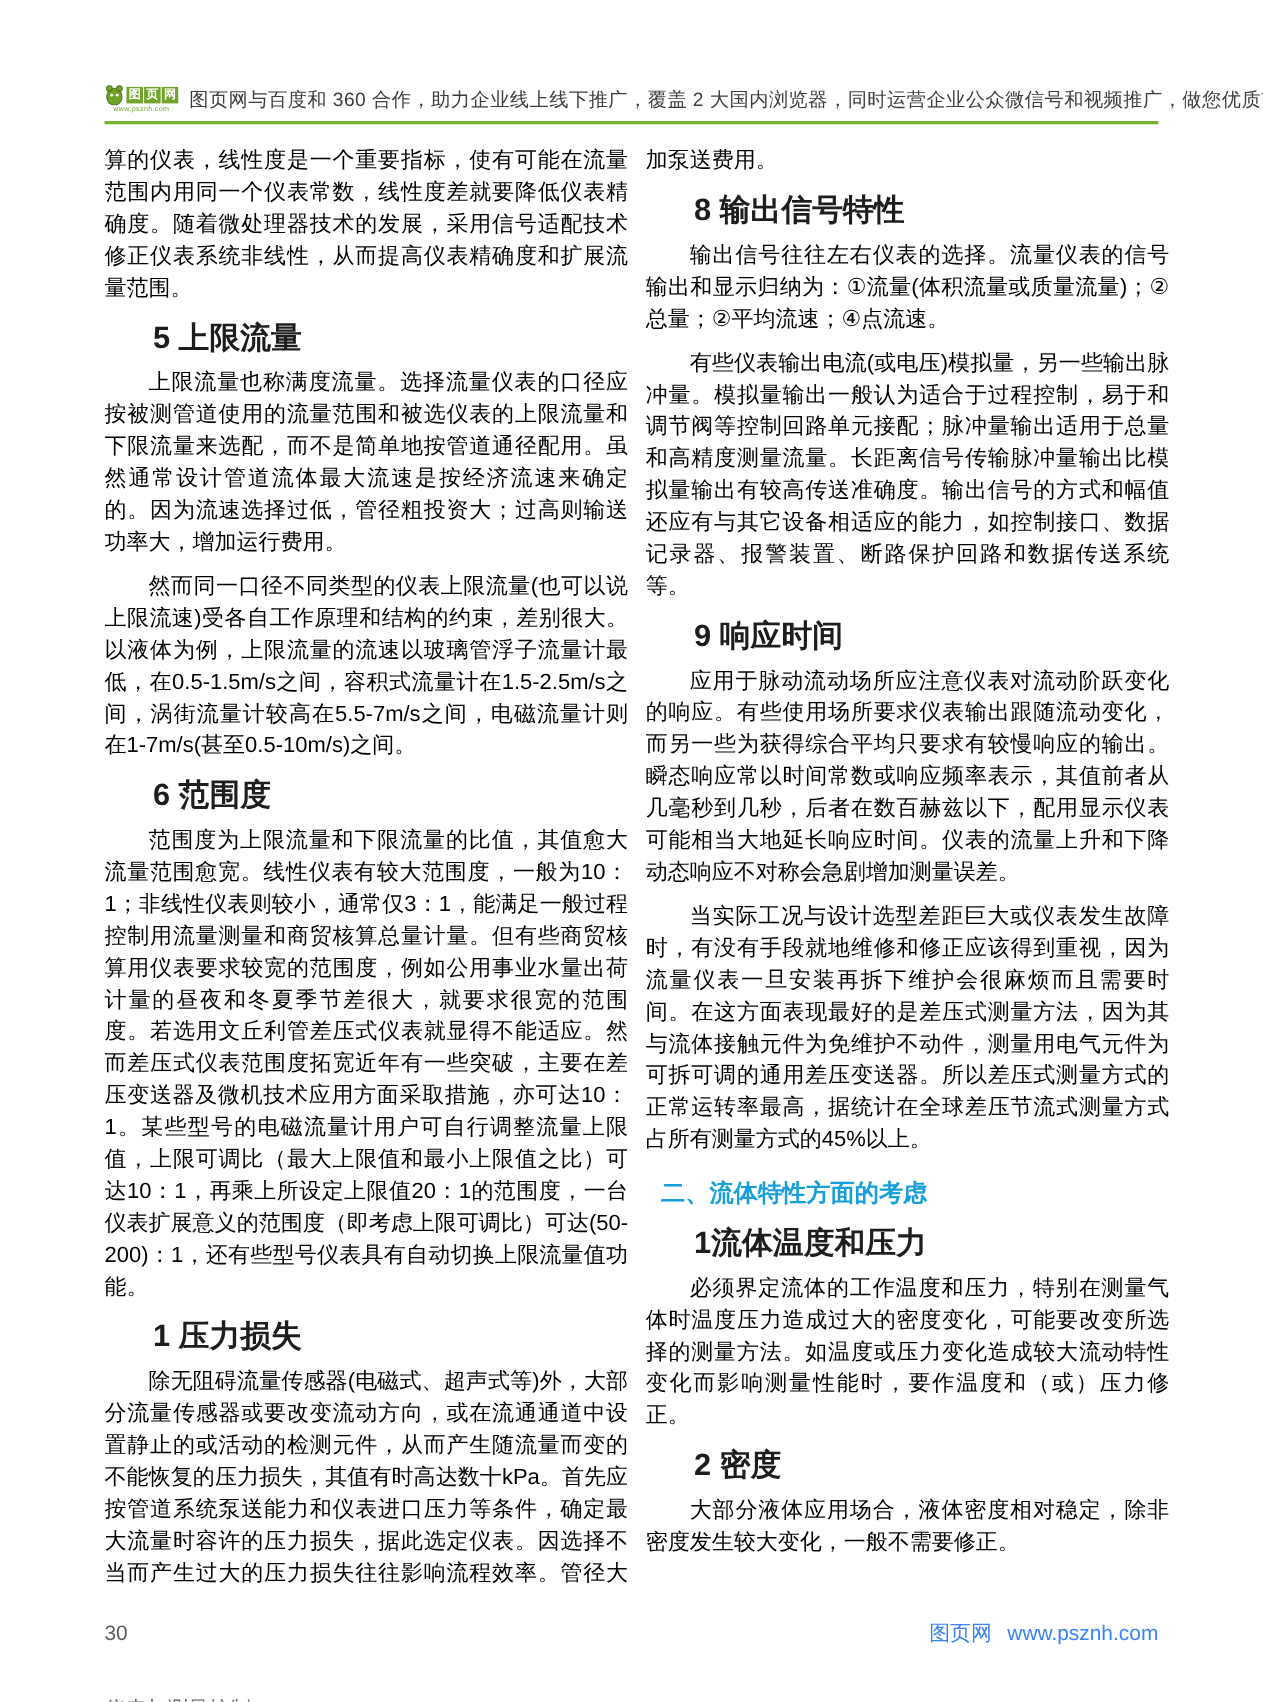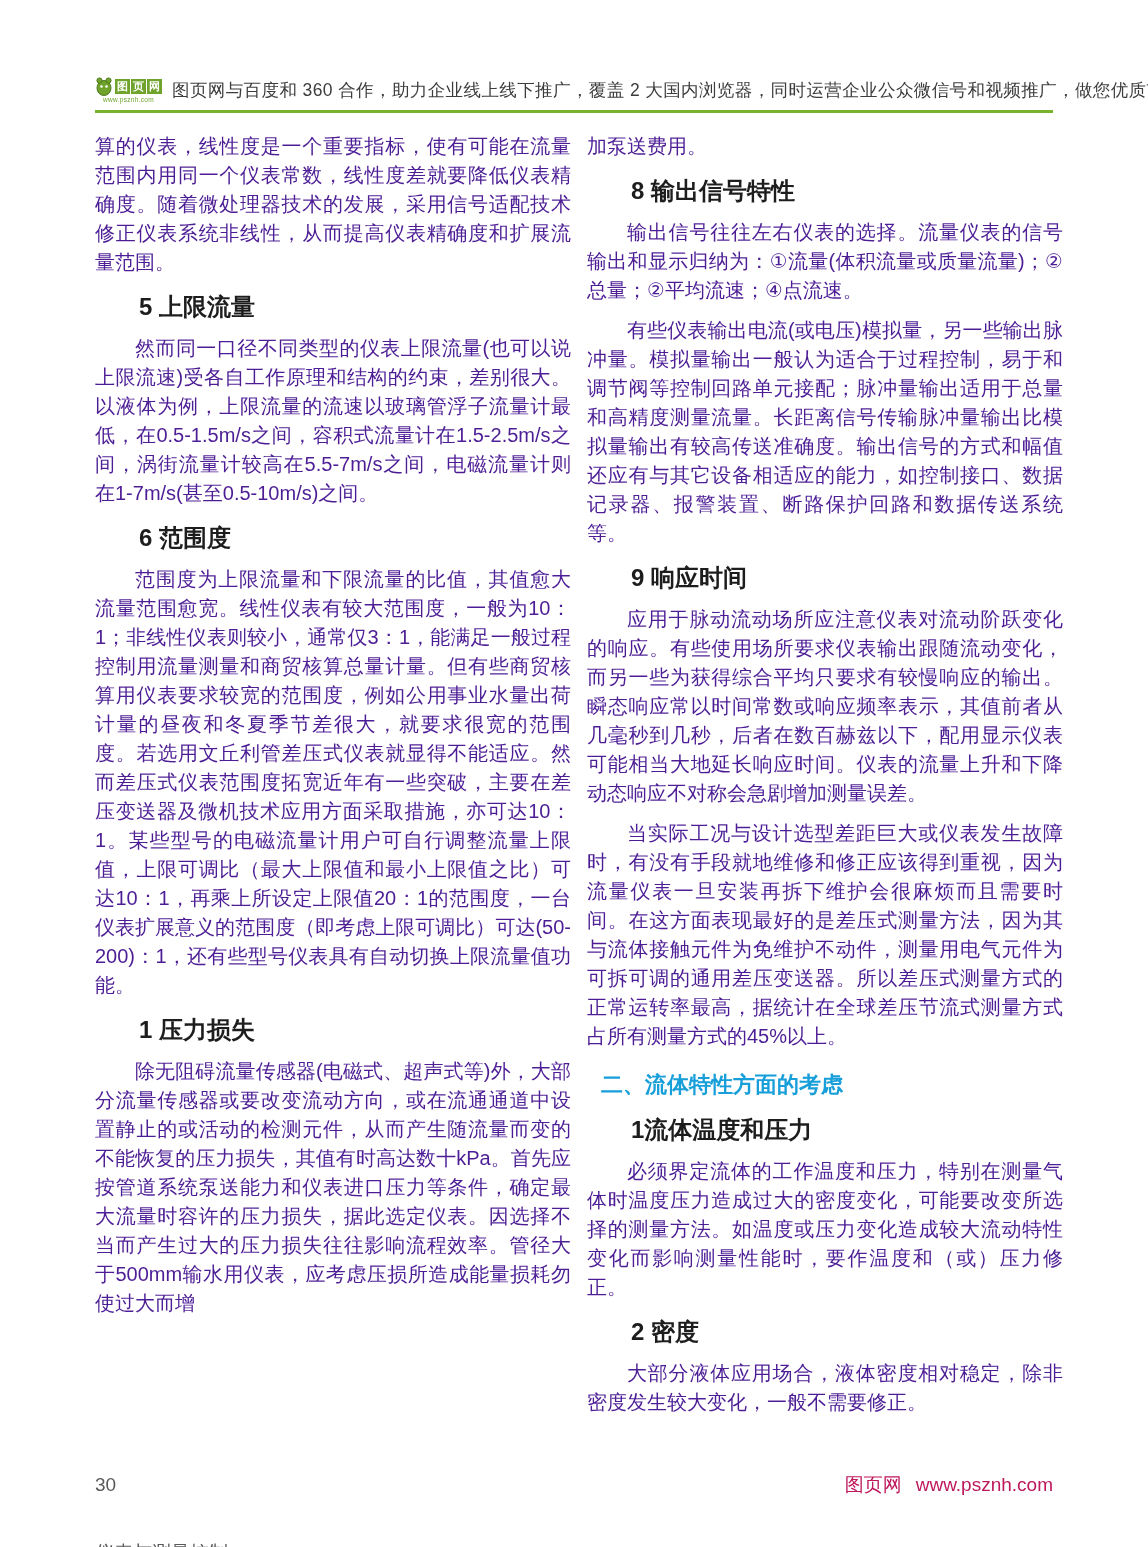--- a/index.html
+++ b/index.html
@@ -68,30 +68,30 @@
     top:132px;left:95px;width:968px;height:1310px;
     display:flex;
     gap:16px;
     overflow:hidden;
   }
   .col{width:476px;flex:0 0 476px;}
   .para{
     margin:0 0 11px 0;
     font-size:20px;
     line-height:29px;
-    color:#4c1d95;
+    color:#000000;
     text-align:justify;
     text-justify:inter-ideograph;
     text-indent:2em;
   }
   .para.no-indent{text-indent:0;}
   .num-heading{
     margin:15px 0 12px 0;
     padding-left:44px;
-    font-size:24px;
+    font-size:28px;
     line-height:30px;
     font-weight:bold;
     color:#1d1d1d;
   }
   .section-heading{
     margin:19px 0 11px 14px;
     font-size:22px;
     line-height:30px;
     font-weight:bold;
     color:#189fd9;
@@ -100,21 +100,21 @@
   .footer{
     position:absolute;
     top:1472px;left:95px;width:958px;
     display:flex;
     justify-content:space-between;
     align-items:baseline;
     font-size:19px;
     color:#595959;
   }
   .footer-left{display:flex;gap:44px;align-items:baseline;flex-direction:column;}
-  .footer-right{display:flex;gap:14px;align-items:baseline;color:#be185d;}
+  .footer-right{display:flex;gap:14px;align-items:baseline;color:#3b82f6;}
 </style>
 </head>
 <body>
 
 <div class="page">
 
   <div class="banner">
     <div class="banner-row">
       <div class="logo">
         <div class="logo-top">
@@ -136,20 +136,21 @@
       <div class="banner-text">图页网与百度和 360 合作，助力企业线上线下推广，覆盖 2 大国内浏览器，同时运营企业公众微信号和视频推广，做您优质市场部。</div>
     </div>
     <div class="green-rule"></div>
   </div>
 
   <div class="columns">
 
     <div class="col">
       <p class="para no-indent">算的仪表，线性度是一个重要指标，使有可能在流量范围内用同一个仪表常数，线性度差就要降低仪表精确度。随着微处理器技术的发展，采用信号适配技术修正仪表系统非线性，从而提高仪表精确度和扩展流量范围。</p>
       <div class="num-heading">5 上限流量</div>
+      <p class="para">上限流量也称满度流量。选择流量仪表的口径应按被测管道使用的流量范围和被选仪表的上限流量和下限流量来选配，而不是简单地按管道通径配用。虽然通常设计管道流体最大流速是按经济流速来确定的。因为流速选择过低，管径粗投资大；过高则输送功率大，增加运行费用。</p>
       <p class="para">然而同一口径不同类型的仪表上限流量(也可以说上限流速)受各自工作原理和结构的约束，差别很大。以液体为例，上限流量的流速以玻璃管浮子流量计最低，在0.5-1.5m/s之间，容积式流量计在1.5-2.5m/s之间，涡街流量计较高在5.5-7m/s之间，电磁流量计则在1-7m/s(甚至0.5-10m/s)之间。</p>
       <div class="num-heading">6 范围度</div>
       <p class="para">范围度为上限流量和下限流量的比值，其值愈大流量范围愈宽。线性仪表有较大范围度，一般为10：1；非线性仪表则较小，通常仅3：1，能满足一般过程控制用流量测量和商贸核算总量计量。但有些商贸核算用仪表要求较宽的范围度，例如公用事业水量出荷计量的昼夜和冬夏季节差很大，就要求很宽的范围度。若选用文丘利管差压式仪表就显得不能适应。然而差压式仪表范围度拓宽近年有一些突破，主要在差压变送器及微机技术应用方面采取措施，亦可达10：1。某些型号的电磁流量计用户可自行调整流量上限值，上限可调比（最大上限值和最小上限值之比）可达10：1，再乘上所设定上限值20：1的范围度，一台仪表扩展意义的范围度（即考虑上限可调比）可达(50-200)：1，还有些型号仪表具有自动切换上限流量值功能。</p>
       <div class="num-heading">1 压力损失</div>
       <p class="para">除无阻碍流量传感器(电磁式、超声式等)外，大部分流量传感器或要改变流动方向，或在流通通道中设置静止的或活动的检测元件，从而产生随流量而变的不能恢复的压力损失，其值有时高达数十kPa。首先应按管道系统泵送能力和仪表进口压力等条件，确定最大流量时容许的压力损失，据此选定仪表。因选择不当而产生过大的压力损失往往影响流程效率。管径大于500mm输水用仪表，应考虑压损所造成能量损耗勿使过大而增</p>
     </div>
 
     <div class="col">
       <p class="para no-indent">加泵送费用。</p>
       <div class="num-heading">8 输出信号特性</div>

